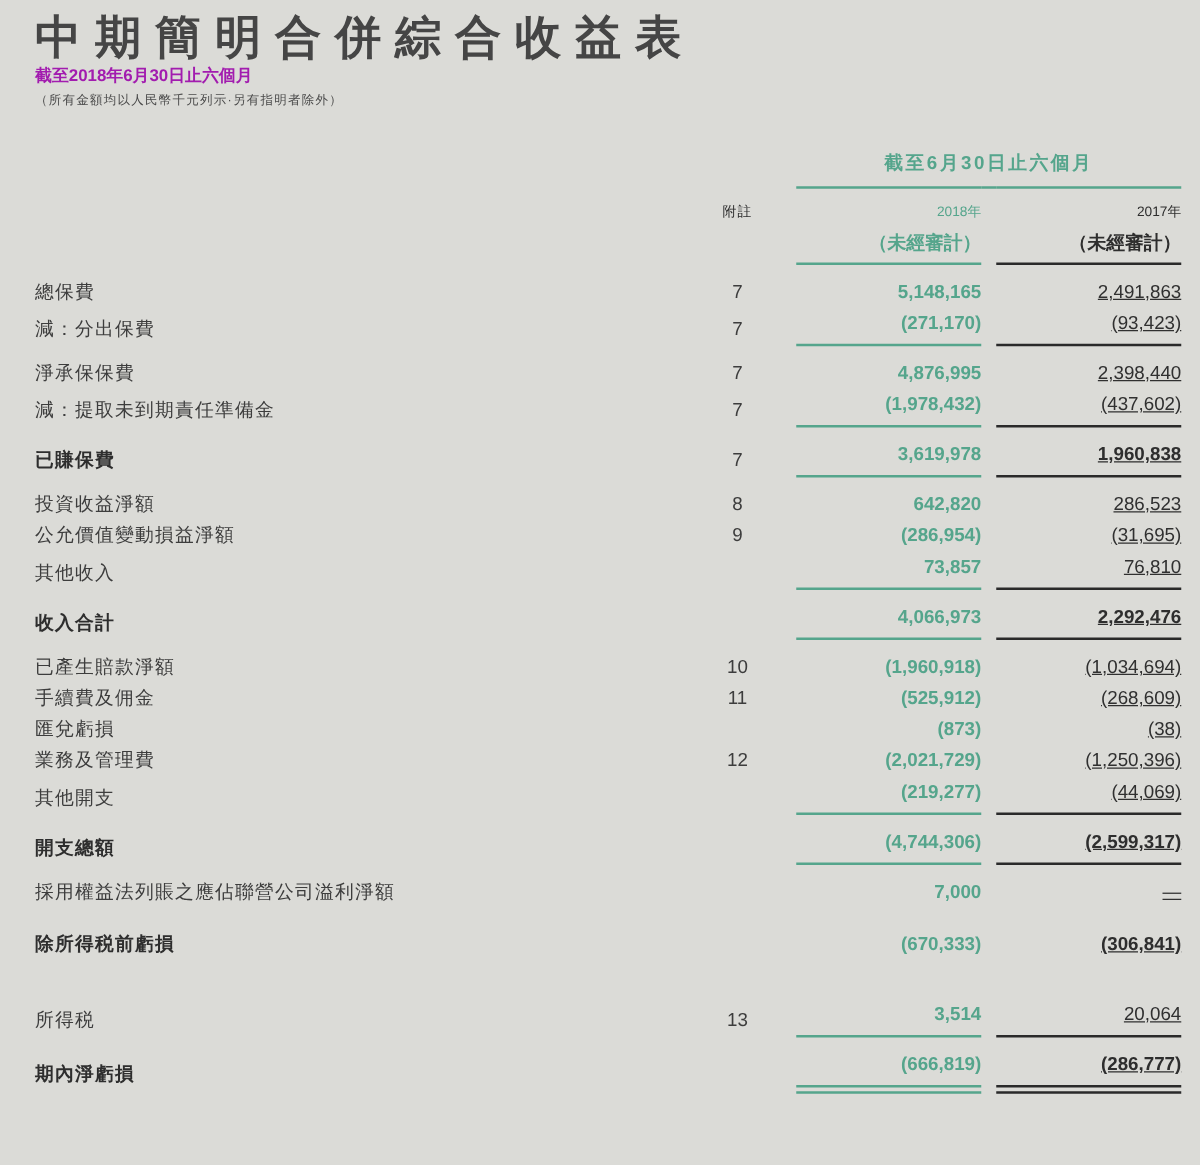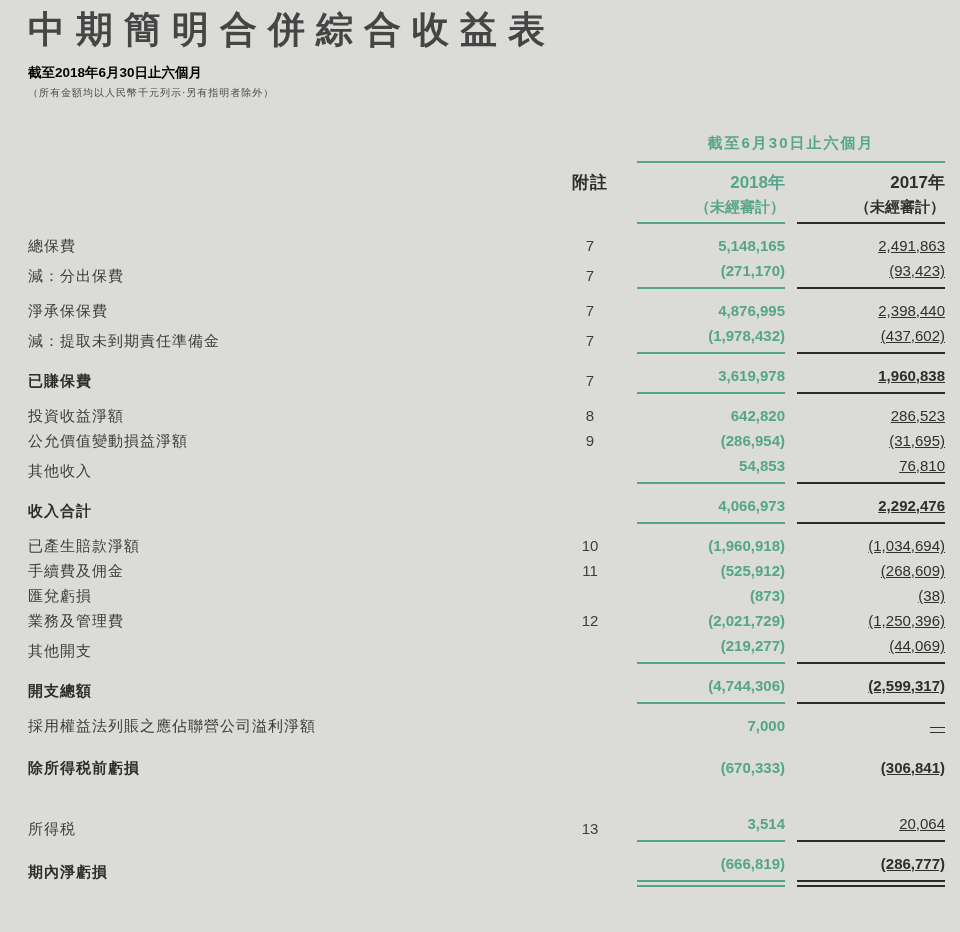--- a/index.html
+++ b/index.html
@@ -16,21 +16,21 @@
     width:960px;height:932px;overflow:hidden;
     font-family:"Liberation Sans","DejaVu Sans",sans-serif;
     color:var(--ink);
   }
   .page{width:960px;height:932px;padding:8px 15px 0 28px;}
   .title{
     font-size:37px;font-weight:800;letter-spacing:11px;
     color:#454545;line-height:44px;
   }
   .subtitle-bold{
-    margin-top:12px;font-size:13.5px;font-weight:700;line-height:17px;color:#000000;
+    font-size:13.5px;font-weight:700;line-height:17px;color:#a21caf;
   }
   .subtitle-note{
     margin-top:3px;font-size:10px;font-weight:400;line-height:17px;color:#4a4a4a;
     letter-spacing:1px;
   }
   table.fin{
     margin-top:30px;border-collapse:collapse;table-layout:fixed;width:917px;
   }
   col.c-label{width:530px;}
   col.c-note{width:64px;}
@@ -49,21 +49,21 @@
   tr.rule-single td.v18{border-bottom:2px solid var(--green);padding-bottom:4px;}
   tr.rule-single td.v17{border-bottom:2px solid var(--rule-dark);padding-bottom:4px;}
   tr.rule-double td.v18{border-bottom:7px double var(--green);padding-bottom:4px;}
   tr.rule-double td.v17{border-bottom:7px double var(--rule-dark);padding-bottom:4px;}
   
   td.period-cell{
     text-align:center;color:var(--green);font-weight:700;font-size:15px;
     letter-spacing:2px;line-height:24px;
     border-bottom:2px solid var(--green);padding-bottom:6px;
   }
-  tr.yearhead-row td{padding-top:9px;line-height:21px;font-weight:700;font-size:17px;}
+  tr.yearhead-row td{padding-top:9px;line-height:21px;font-weight:400;font-size:11px;}
   td.note-head{text-align:center;color:var(--ink-strong);letter-spacing:1px;}
   td.y18{text-align:right;color:var(--green);}
   td.y17{text-align:right;color:var(--ink-strong);}
   tr.audit-row td{line-height:21px;padding-top:3px;font-weight:700;font-size:15px;}
   tr.audit-row td.y18{border-bottom:2px solid var(--green);padding-bottom:5px;}
   tr.audit-row td.y17{border-bottom:2px solid var(--rule-dark);padding-bottom:5px;}
   tr.spacer td{line-height:normal;font-size:0;}
 </style>
 </head>
 <body>
@@ -173,21 +173,21 @@
           <td class="note">9</td>
           <td class="pad"></td>
           <td class="v18">(286,954)</td>
           <td class="gap"></td>
           <td class="v17">(31,695)</td>
         </tr>
         <tr class="rule-single">
           <td class="label">其他收入</td>
           <td class="note"></td>
           <td class="pad"></td>
-          <td class="v18">54,853</td>
+          <td class="v18">73,857</td>
           <td class="gap"></td>
           <td class="v17">76,810</td>
         </tr>
         <tr class="spacer">
           <td colspan="6" style="height: 10px;"></td>
         </tr>
         <tr class="bold rule-single">
           <td class="label">收入合計</td>
           <td class="note"></td>
           <td class="pad"></td>

